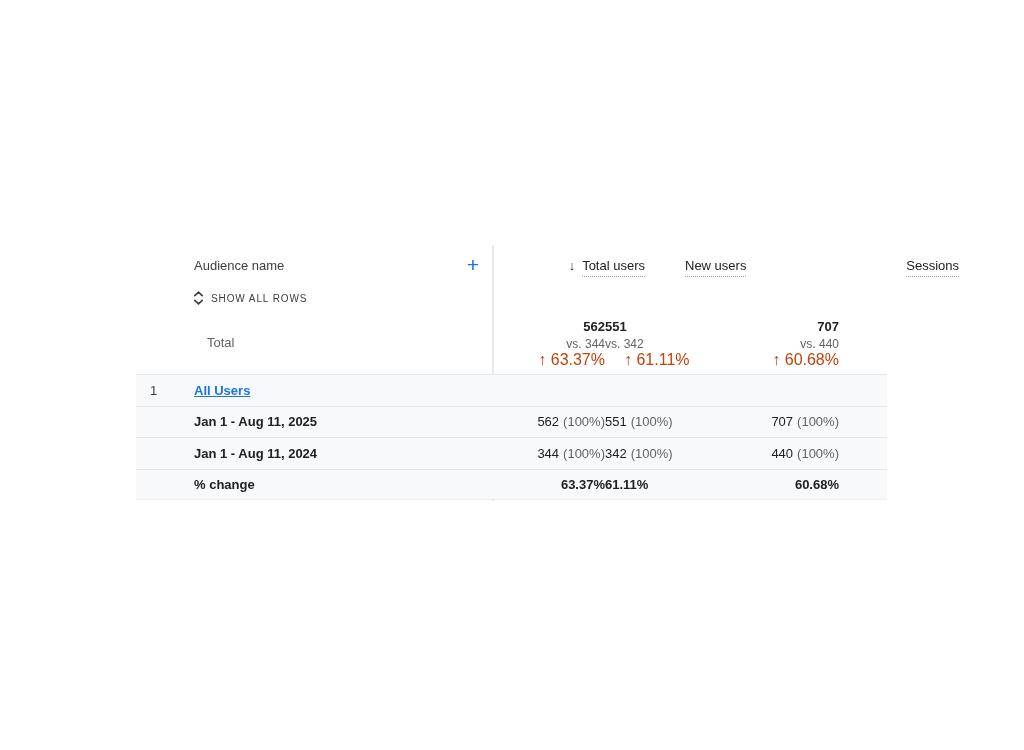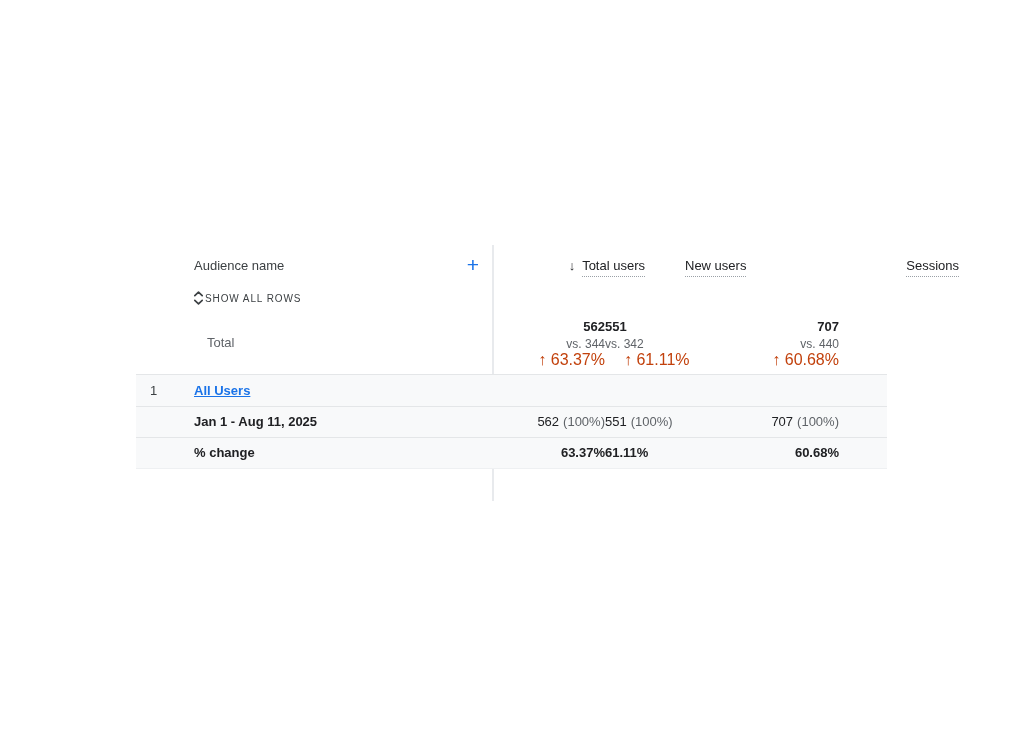--- a/index.html
+++ b/index.html
@@ -20,21 +20,21 @@
   
   .hdr-row { position:absolute; top:8px; left:0; right:0; height:24px; display:flex; align-items:center;gap:40px; }
   .hdr-name { width:357px; flex:none; padding-left:58px; position:relative; height:24px; display:flex; align-items:center; }
   .hdr-name-label { font-size:13px; color:#3c4043; }
   .plus-btn { position:absolute; right:14px; top:50%; transform:translateY(-52%); font-size:21px; font-weight:400; color:#1a73e8; cursor:pointer; line-height:1; }
   .hdr-cell { font-size:13px; color:#202124; cursor:pointer; }
   .hdr-label { border-bottom:1px dotted #9aa0a6; padding-bottom:3px; }
   .sort-arrow { margin-right:7px; font-size:13px; color:#202124; }
 
   
-  .sar { position:absolute; top:44px; left:57px; height:18px; display:flex; align-items:center; gap:1px; cursor:pointer; }
+  .sar { position:absolute; top:44px; left:57px; height:18px; display:flex; align-items:center; gap:7px; cursor:pointer; }
   .sar-text { font-size:10px; letter-spacing:0.9px; color:#3c4043; font-weight:400; }
 
   
   .total-sec { position:absolute; top:67px; left:0; right:0; display:flex; }
   .total-label-wrap { width:357px; flex:none; position:relative; }
   .total-label { position:absolute; left:58px; top:23px; font-size:13px; color:#5f6368;margin-left:13px; }
   .total-cell { padding-top:5px; }
   .t-value { font-size:13px; font-weight:700; color:#202124; line-height:19px; }
   .t-vs { font-size:12px; color:#5f6368; line-height:16px; }
   .t-change { font-size:16px; color:#c2410c; line-height:16px;padding-left:19px; }
@@ -116,20 +116,27 @@
       </div>
 
       <div class="body-row">
         <div class="row-num"></div>
         <div class="row-label">Jan 1 - Aug 11, 2025</div>
         <div class="cell c1"><span class="val">562</span><span class="share">(100%)</span></div>
         <div class="cell c2"><span class="val">551</span><span class="share">(100%)</span></div>
         <div class="cell c3"><span class="val">707</span><span class="share">(100%)</span></div>
       </div>
 
+      <div class="body-row">
+        <div class="row-num"></div>
+        <div class="row-label">Jan 1 - Aug 11, 2024</div>
+        <div class="cell c1"><span class="val">344</span><span class="share">(100%)</span></div>
+        <div class="cell c2"><span class="val">342</span><span class="share">(100%)</span></div>
+        <div class="cell c3"><span class="val">440</span><span class="share">(100%)</span></div>
+      </div>
 
       <div class="body-row row-pct">
         <div class="row-num"></div>
         <div class="row-label">% change</div>
         <div class="cell c1"><span class="val">63.37%</span><span class="share"></span></div>
         <div class="cell c2"><span class="val">61.11%</span><span class="share"></span></div>
         <div class="cell c3"><span class="val">60.68%</span><span class="share"></span></div>
       </div>
 
     </div>

